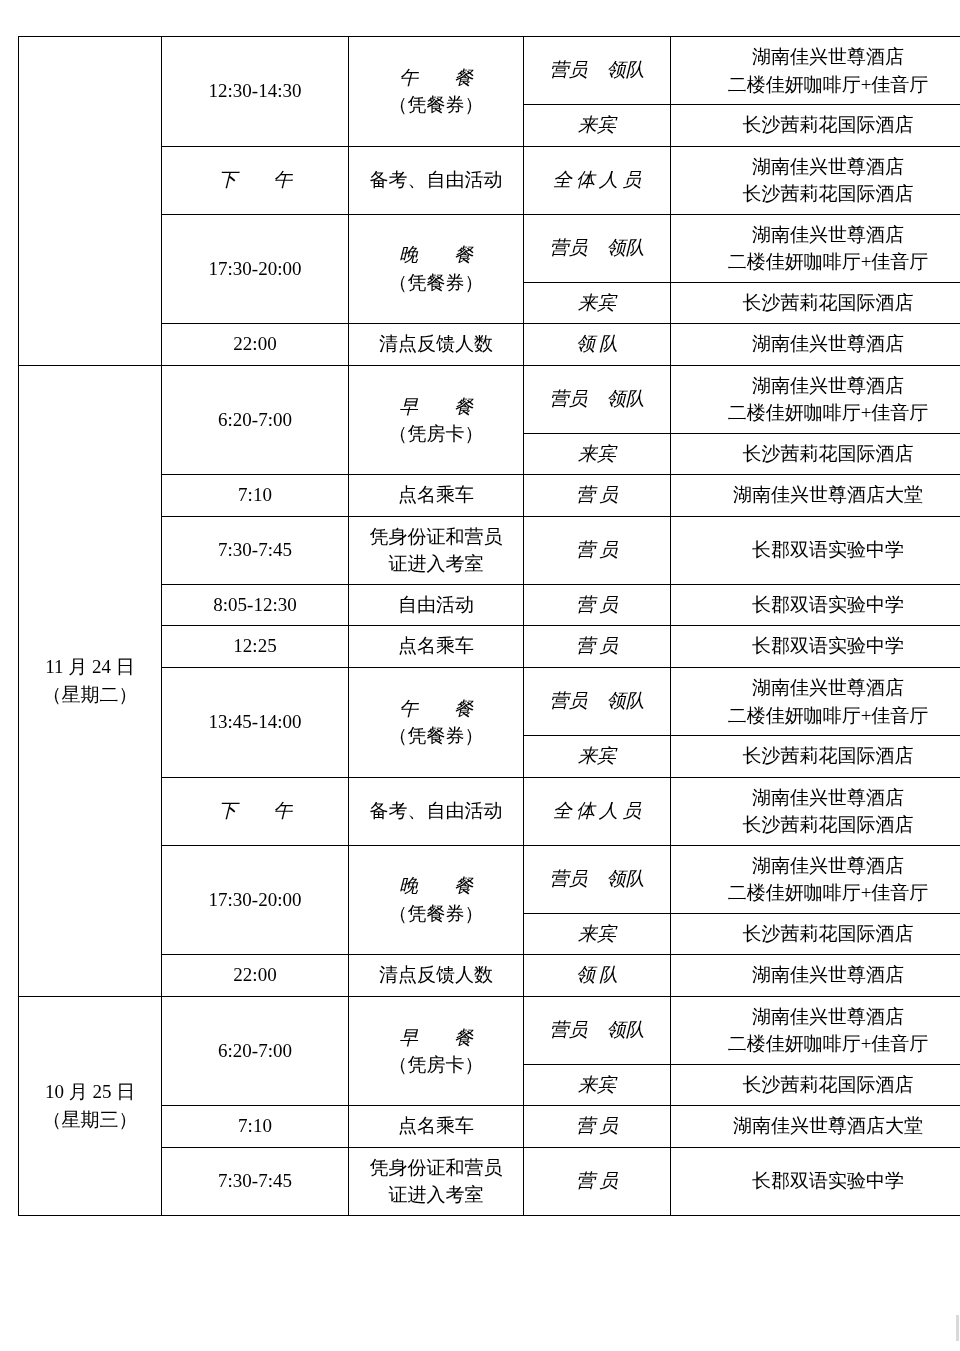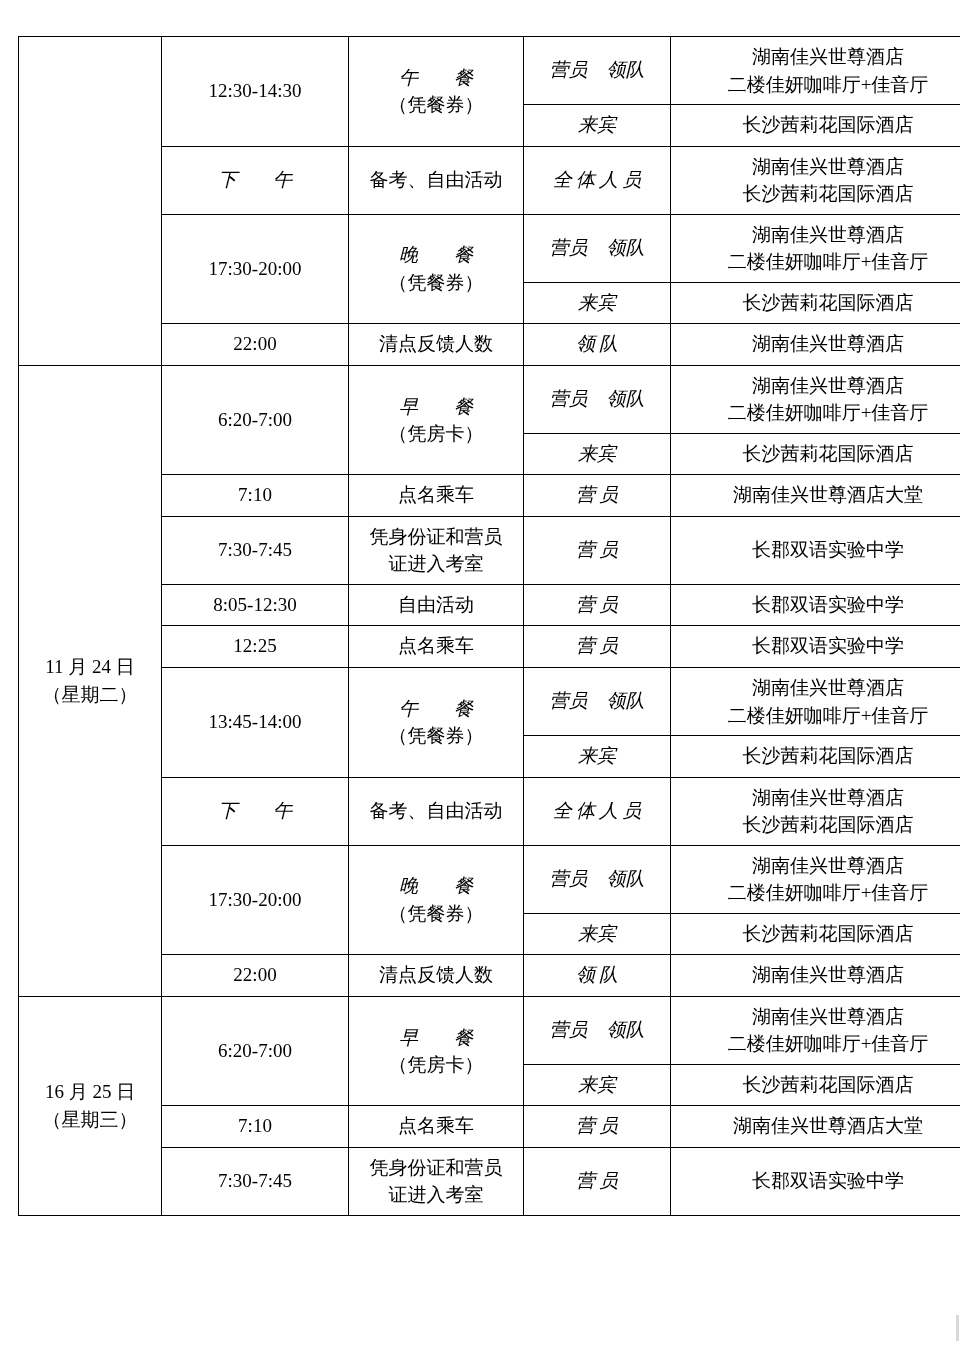--- a/index.html
+++ b/index.html
@@ -238,21 +238,21 @@
 
       <tr>
         <td class="time-cell">22:00</td>
         <td class="activity-cell">清点反馈人数</td>
         <td class="people-cell"><span class="sp1">领队</span></td>
         <td class="place-cell">湖南佳兴世尊酒店</td>
       </tr>
 
       <tr>
         <td class="date-cell" rowspan="4">
-          <span class="two-line">16 月 25 日</span>
+          <span class="two-line">10 月 25 日</span>
           <span class="two-line">（星期三）</span>
         </td>
         <td class="time-cell" rowspan="2">6:20-7:00</td>
         <td class="activity-cell" rowspan="2">
           <span class="two-line sp2">早　餐</span>
           <span class="two-line">（凭房卡）</span>
         </td>
         <td class="people-cell">营员　领队</td>
         <td class="place-cell">
           <span class="two-line">湖南佳兴世尊酒店</span>

